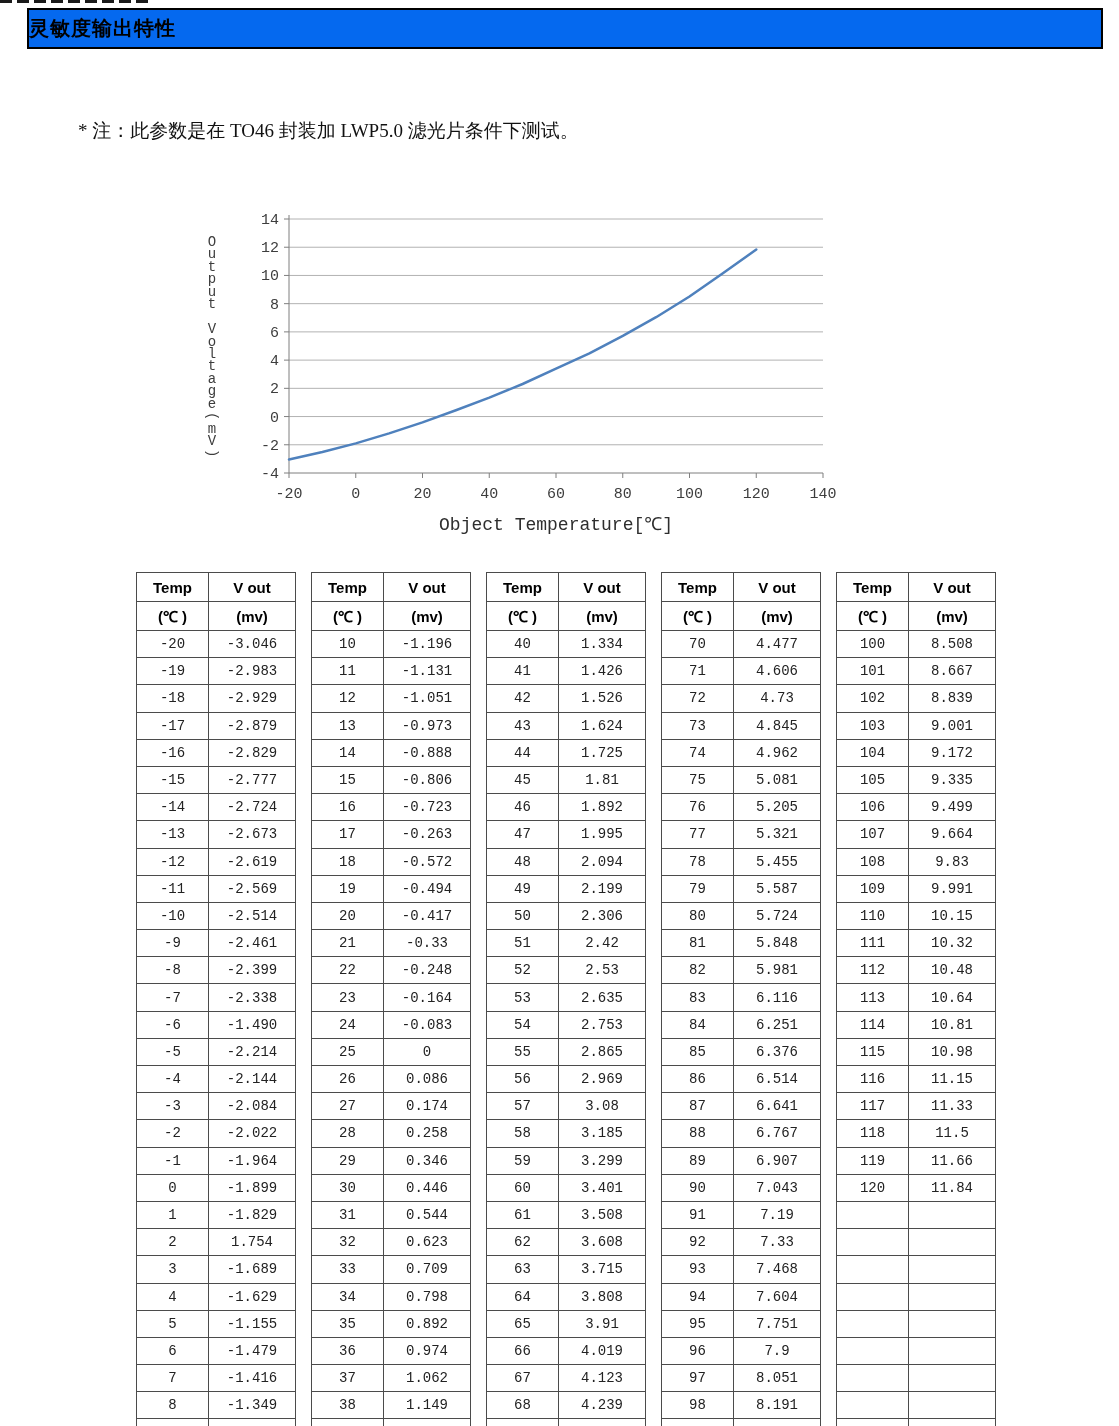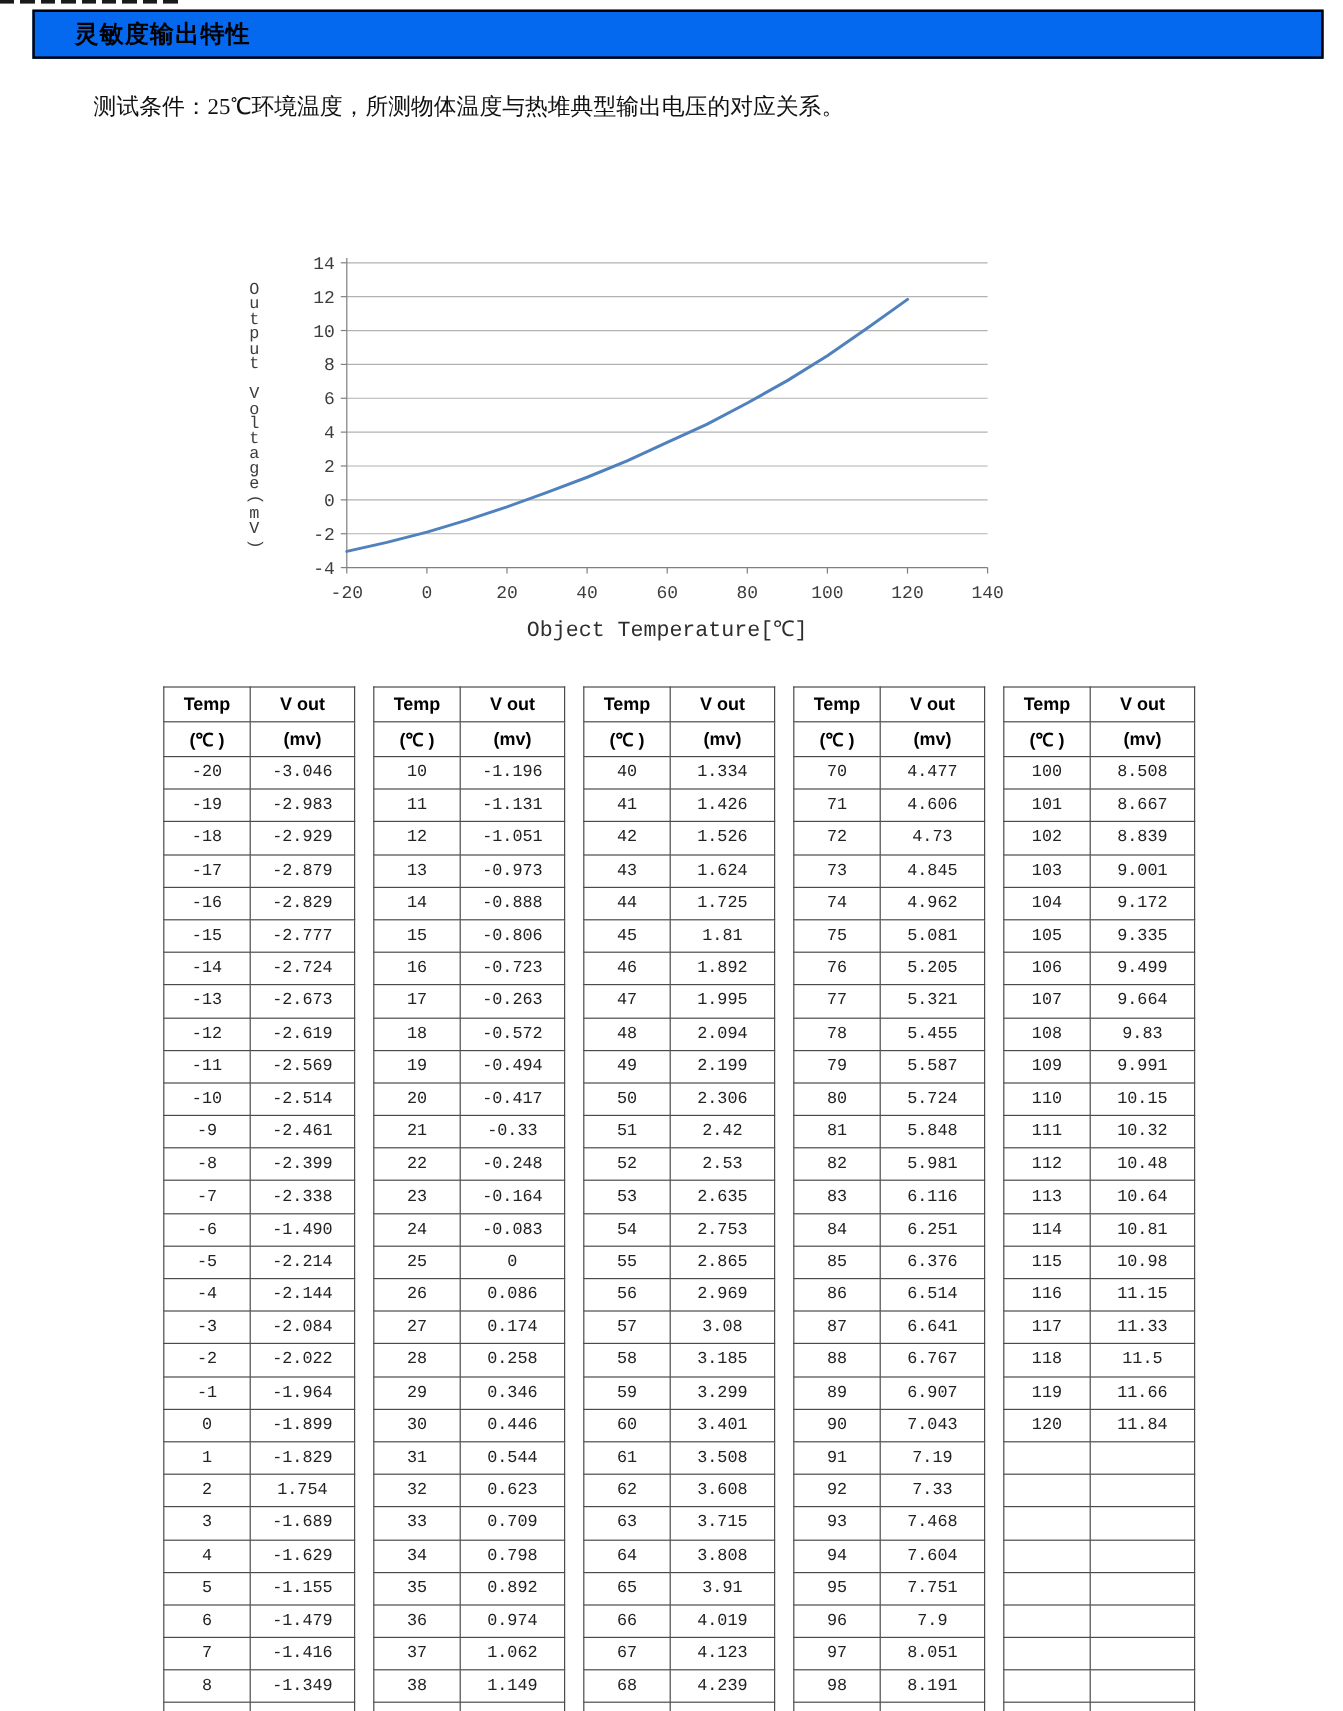--- a/index.html
+++ b/index.html
@@ -2,21 +2,21 @@
 <html><head>
 <meta charset="utf-8">
 <style>
   html,body{margin:0;padding:0;background:#fff;}
   .page{position:relative;width:1119px;height:1426px;background:#ffffff;overflow:hidden;
         font-family:"Liberation Sans",sans-serif;color:#141414;}
   .edge-artifact{position:absolute;left:0;top:0;width:152px;height:3px;
         background:repeating-linear-gradient(90deg,#1a1a1a 0 12px,transparent 12px 17px);}
   .title-bar{position:absolute;left:27px;top:8px;width:1072px;height:37px;
         border:2px solid #000;display:flex;align-items:center;}
-  .title-bar span{font-size:20px;font-weight:bold;color:#000;padding-left:33px;letter-spacing:1px;}
+  .title-bar span{font-size:20px;font-weight:bold;color:#000;letter-spacing:1px;}
   .body-text{position:absolute;left:78px;margin:0;font-size:19px;
         font-family:"Liberation Serif",serif;color:#111;}
   .cond{top:76px;}
   .note{top:118px;}
   .chart{position:absolute;left:0;top:0;}
   .chart svg{position:absolute;left:200px;top:205px;}
   .chart svg text{font-family:"Liberation Mono",monospace;font-size:15px;fill:#3d3d3d;}
   .chart svg text.xlabel{font-size:18px;fill:#2e2e2e;}
   .ylab{position:absolute;left:201px;top:236px;width:22px;text-align:center;
         font-family:"Liberation Mono",monospace;font-size:14px;color:#3d3d3d;}
@@ -33,21 +33,21 @@
 </head>
 <body>
 
 <div class="page">
   <div class="edge-artifact"></div>
 
   <div class="title-bar" style="background: rgb(5, 105, 239); border-color: rgb(0, 0, 0);">
     <span>灵敏度输出特性</span>
   </div>
 
-  <p class="body-text cond">测试条件：25℃环境温度，所测物体温度与热堆典型输出电压的对应关系。</p>
+  <p class="body-text note">* 注：此参数是在 TO46 封装加 LWP5.0 滤光片条件下测试。</p>
 
   <div class="chart">
     <div class="ylab">
         <div class="ych">O</div>
         <div class="ych">u</div>
         <div class="ych">t</div>
         <div class="ych">p</div>
         <div class="ych">u</div>
         <div class="ych">t</div>
         <div class="ych"> </div>

